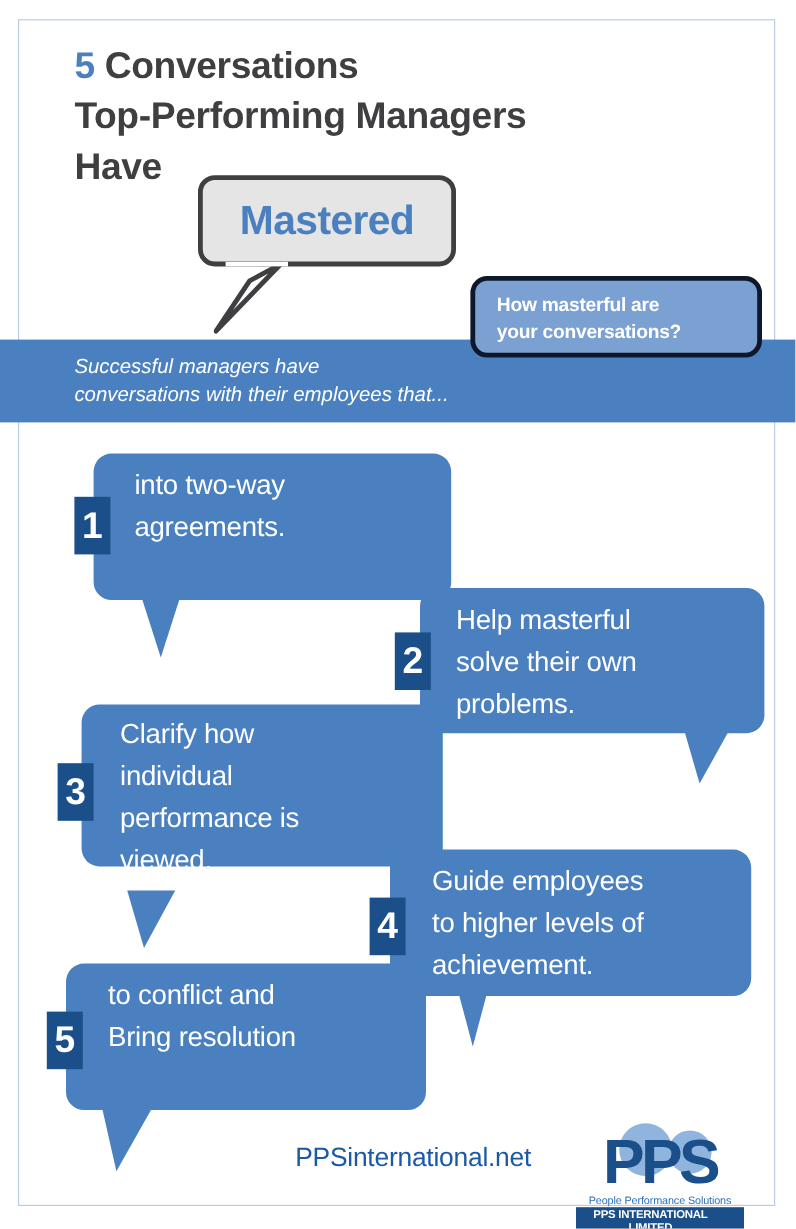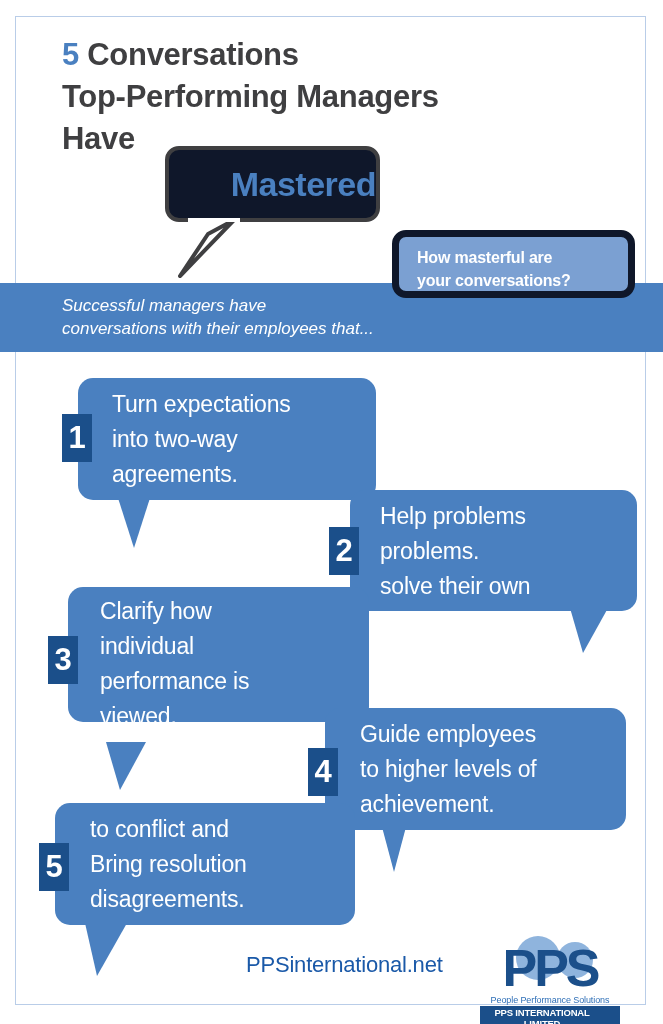--- a/index.html
+++ b/index.html
@@ -52,26 +52,26 @@
 
   
   .mastered-bubble {
     position: absolute;
     left: 165px;
     top: 146px;
     width: 215px;
     height: 76px;
     border: 4px solid #3f3f41;
     border-radius: 14px;
-    background: #0f172a;
+    background: #e5e5e5;
     box-sizing: border-box;
     z-index: 5;
     display: flex;
     align-items: center;
-    justify-content: flex-end;
+    justify-content: center;
   }
   .mastered-text {
     font-size: 34px;
     font-weight: bold;
     color: #4a80c0;
     letter-spacing: -0.5px;
   }
   .mastered-tail {
     position: absolute;
     left: 178px;
@@ -82,21 +82,21 @@
   }
 
   
   .masterful-box {
     position: absolute;
     left: 392px;
     top: 230px;
     width: 243px;
     height: 68px;
     background: #7ba0d2;
-    border: 7px solid #0f172a;
+    border: 4px solid #0f172a;
     border-radius: 14px;
     box-sizing: border-box;
     z-index: 8;
     padding: 9px 0 0 18px;
   }
   .masterful-line {
     color: #ffffff;
     font-size: 16px;
     font-weight: bold;
     line-height: 23px;
@@ -283,33 +283,32 @@
   <div class="banner">
     <div class="banner-text">
       <div>Successful managers have</div>
       <div>conversations with their employees that...</div>
     </div>
   </div>
 
   <div class="bubble-tail" id="tail1"></div>
   <div class="bubble" id="bubble1">
     <div class="bubble-text">
-      <div>Turn expectations</div>
       <div>into two-way</div>
       <div>agreements.</div>
     </div>
   </div>
   <div class="num-badge" id="badge1">1</div>
 
   <div class="bubble-tail" id="tail2"></div>
   <div class="bubble" id="bubble2">
     <div class="bubble-text">
-      <div>Help problems</div>
+      <div>Help masterful</div>
+      <div>solve their own</div>
       <div>problems.</div>
-      <div>solve their own</div>
     </div>
   </div>
   <div class="num-badge" id="badge2">2</div>
 
   <div class="bubble-tail" id="tail3"></div>
   <div class="bubble" id="bubble3">
     <div class="bubble-text">
       <div>Clarify how</div>
       <div>individual</div>
       <div>performance is</div>
@@ -326,21 +325,20 @@
       <div>achievement.</div>
     </div>
   </div>
   <div class="num-badge" id="badge4">4</div>
 
   <div class="bubble-tail" id="tail5"></div>
   <div class="bubble" id="bubble5">
     <div class="bubble-text">
       <div>to conflict and</div>
       <div>Bring resolution</div>
-      <div>disagreements.</div>
     </div>
   </div>
   <div class="num-badge" id="badge5">5</div>
 
   <div class="site-url">PPSinternational.net</div>
 
   <div class="logo">
     <div class="logo-mark">
       <svg width="140" height="60" viewBox="0 0 140 60">
         <circle cx="58" cy="24" r="22" fill="#8fb4dd"></circle>

